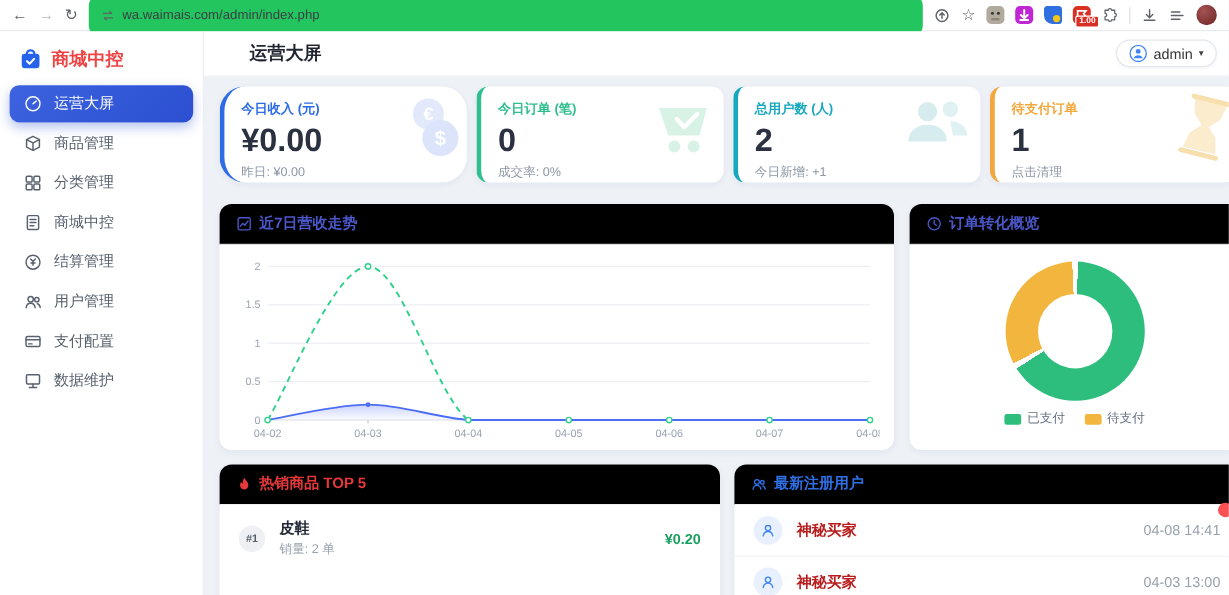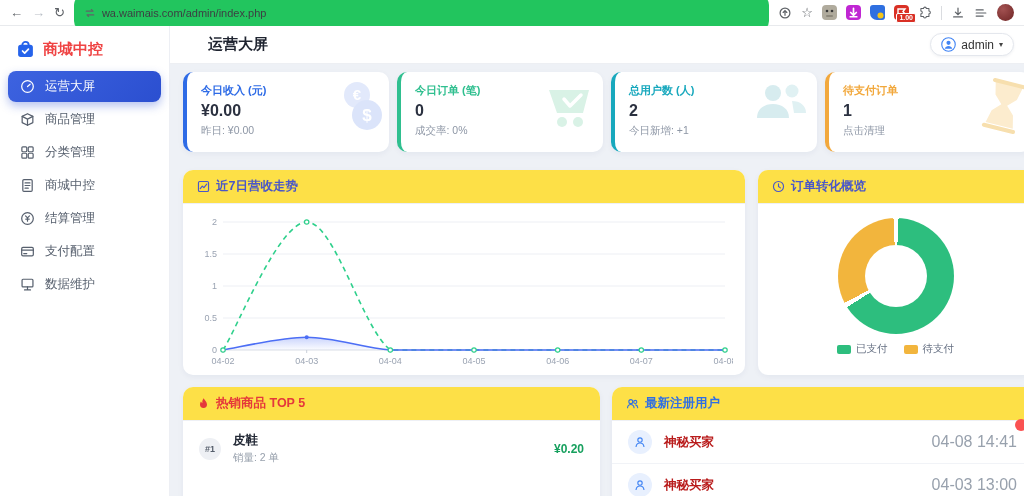--- a/index.html
+++ b/index.html
@@ -43,31 +43,31 @@
     cursor:pointer; margin-right:2px;}
   .caret { font-size:8px; color:#444; }
 
   .content { padding:8px 0 0 13px; width:870px; }
 
   
   .stats-row { display:flex; gap:8px; }
   .stat-card { width:206px; height:80px; background:#fff; border-radius:10px; border-left:4px solid #ccc;
     padding:11px 14px; position:relative; overflow:hidden; box-shadow:0 2px 6px rgba(25,40,90,.05); cursor:pointer;}
   .stat-label { font-size:11px; font-weight:bold; }
-  .stat-value { font-size:16px; font-weight:bold; color:#2b3140; margin:4px 0 4px; }
+  .stat-value { font-size:27px; font-weight:bold; color:#2b3140; margin:4px 0 4px; }
   .stat-sub { font-size:10.5px; color:#8d96a5; }
   .stat-bg { position:absolute; right:4px; top:6px; }
 
   
   .charts-row { display:flex; gap:13px; margin-top:18px; }
   .bottom-row { display:flex; gap:12px; margin-top:12px; }
   .panel { background:#fff; border-radius:10px; box-shadow:0 2px 6px rgba(25,40,90,.05); }
   .panel-header { display:flex; align-items:center; gap:6px; padding:8px 14px;
     font-size:12.5px; font-weight:bold; border-bottom:1px solid #eef0f5;
-    background:#fde047; border-radius:10px 10px 0 0; }
+    background:#000000; border-radius:10px 10px 0 0; }
   .ph-ic { width:13px; height:13px; flex:0 0 auto; }
   .chart-panel { width:562px; height:205px; }
   .chart-panel .panel-header, .donut-panel .panel-header { color:#4a57c8; }
   .chart-body { padding:2px 10px 0; }
   .donut-panel { width:275px; height:205px; }
   .donut-ring { width:116px; height:116px; border-radius:50%; margin:14px auto 8px; position:relative; }
   .donut-ring::after { content:""; position:absolute; left:27px; top:27px; width:62px; height:62px;
     border-radius:50%; background:#fff; }
   .donut-legend { display:flex; justify-content:center; gap:16px; }
   .lg-item { display:flex; align-items:center; gap:5px;text-align:center; }
@@ -82,21 +82,21 @@
   .rank-badge { width:22px; height:22px; border-radius:50%; background:#eef0f4; color:#555e6b;
     font-size:9px; font-weight:bold; display:flex; align-items:center; justify-content:center; flex:0 0 auto;}
   .hp-info { flex:1; }
   .hp-name { font-size:12.5px; font-weight:bold; color:#222835; }
   .hp-sub { font-size:10.5px; color:#98a1ad; margin-top:2px; }
   .hp-amount { font-size:12px; font-weight:bold; color:#17a05e; }
   .user-row { display:flex; align-items:center; gap:12px; padding:9px 16px; border-bottom:1px solid #f1f3f7; }
   .user-avatar { width:24px; height:24px; border-radius:50%; background:#e8f0fe;
     display:flex; align-items:center; justify-content:center; flex:0 0 auto;}
   .user-name { flex:1; font-size:12.5px; font-weight:bold; color:#b91c1c; }
-  .user-time { font-size:16px; color:#98a1ad; }
+  .user-time { font-size:12px; color:#98a1ad; }
   .cut-badge { position:absolute; top:32px; left:403px; width:12px; height:12px;
     border-radius:50%; background:#fa5252; }
 </style>
 </head>
 <body>
 
 <div class="browser-bar">
   <span class="nav-ic">←</span>
   <span class="nav-ic dim">→</span>
   <span class="nav-ic">↻</span>
@@ -201,20 +201,31 @@
             <svg class="mi" viewBox="0 0 16 16" fill="none" stroke="currentColor" stroke-width="1.3" stroke-linecap="round" stroke-linejoin="round">
               <circle cx="8" cy="8" r="6.2"></circle>
               <path d="M5.9 5.2L8 7.4l2.1-2.2M8 7.4v3.4M6.2 8.7h3.6"></path>
             </svg>
           </span>
           <span class="mi-label">结算管理</span>
         </div>
         <div class="menu-item">
           <span class="mi-wrap">
             <svg class="mi" viewBox="0 0 16 16" fill="none" stroke="currentColor" stroke-width="1.3" stroke-linecap="round" stroke-linejoin="round">
+              <circle cx="5.9" cy="5.7" r="2.4"></circle>
+              <path d="M1.9 13.2c.3-2.7 2-4 4-4s3.7 1.3 4 4"></path>
+              <circle cx="11.4" cy="6.1" r="1.9"></circle>
+              <path d="M11.9 9.7c1.5.4 2.3 1.5 2.5 3.3"></path>
+            </svg>
+          </span>
+          <span class="mi-label">用户管理</span>
+        </div>
+        <div class="menu-item">
+          <span class="mi-wrap">
+            <svg class="mi" viewBox="0 0 16 16" fill="none" stroke="currentColor" stroke-width="1.3" stroke-linecap="round" stroke-linejoin="round">
               <rect x="1.8" y="3.6" width="12.4" height="9" rx="1.4"></rect>
               <path d="M1.8 6.6h12.4M4 10.2h3.2"></path>
             </svg>
           </span>
           <span class="mi-label">支付配置</span>
         </div>
         <div class="menu-item">
           <span class="mi-wrap">
             <svg class="mi" viewBox="0 0 16 16" fill="none" stroke="currentColor" stroke-width="1.3" stroke-linecap="round" stroke-linejoin="round">
               <rect x="2.2" y="2.4" width="11.6" height="8.2" rx="1"></rect>
@@ -235,21 +246,21 @@
             <circle cx="8" cy="6.2" r="2.2" fill="#4285f4"></circle>
             <path d="M3.9 12.4c.7-1.9 2.3-2.8 4.1-2.8s3.4.9 4.1 2.8" fill="#4285f4"></path>
           </svg>
         <span>admin</span>
         <span class="caret">▾</span>
       </div>
     </div>
 
     <div class="content">
       <div class="stats-row" id="stats">
-          <div class="stat-card" style="border-left-color: rgb(46, 107, 230);">
+          <div class="stat-card" style="border-left-color: rgb(46, 107, 230); border-radius: 21px;">
             <div class="stat-label" style="color:#2e6be6">今日收入 (元)</div>
             <div class="stat-value">¥0.00</div>
             <div class="stat-sub">昨日: ¥0.00</div>
             <span class="stat-bg"><svg width="58" height="58" viewBox="0 0 58 58">
                 <circle cx="30" cy="17" r="13" fill="#e2e9fb"></circle>
                 <text x="30" y="22" text-anchor="middle" font-size="15" font-weight="bold" fill="#fff">€</text>
                 <circle cx="40" cy="37" r="15" fill="#dbe4fa"></circle>
                 <text x="40" y="43" text-anchor="middle" font-size="17" font-weight="bold" fill="#fff">$</text>
               </svg></span>
           </div>

